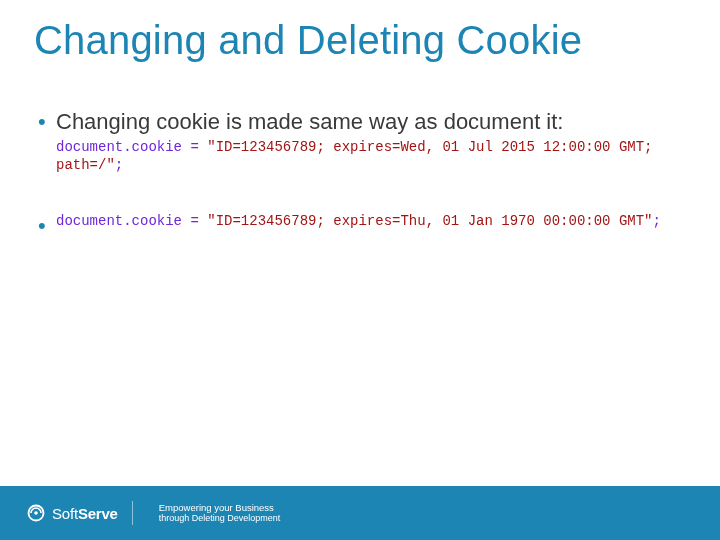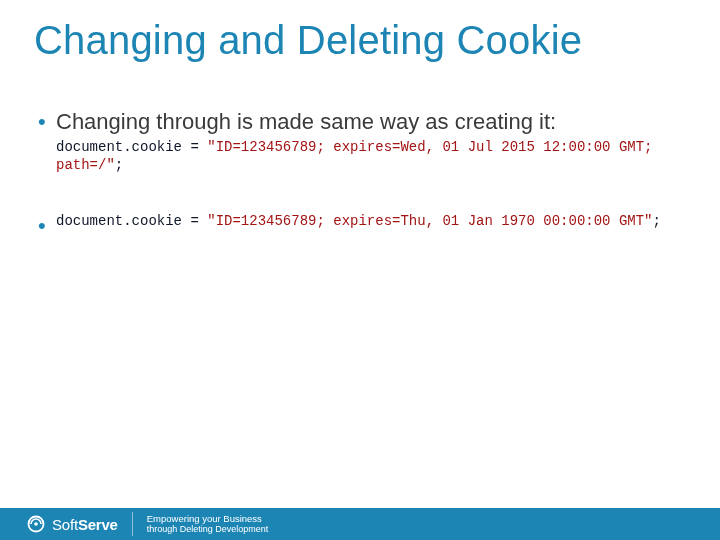--- a/index.html
+++ b/index.html
@@ -5,42 +5,42 @@
   * { margin: 0; padding: 0; box-sizing: border-box; }
   html, body { width: 720px; height: 540px; overflow: hidden; font-family: "Segoe UI Light", "Segoe UI", Arial, sans-serif; background: #fff; }
   .slide { position: relative; width: 720px; height: 540px; background: #ffffff; }
   .title { position: absolute; top: 18px; left: 34px; font-size: 40px; font-weight: 300; color: #1c85b4; letter-spacing: 0.2px; }
   .content { position: absolute; top: 108px; left: 36px; right: 36px; }
   .bullet { position: relative; padding-left: 20px; margin-bottom: 38px; }
   .bullet::before { content: "•"; position: absolute; left: 2px; top: 0; color: #1c85b4; font-size: 22px; line-height: 28px; }
   .bullet-text { font-size: 22px; font-weight: 300; color: #3a3a3a; line-height: 28px; }
   .inline-mono { font-family: Consolas, "Courier New", monospace; font-size: 20px; font-weight: 400; }
   .code { font-family: Consolas, "Courier New", monospace; font-size: 14px; line-height: 18px; margin-top: 2px; white-space: pre-wrap; }
-  .code .black { color: #0f172a; }
+  .code .black { color: #6d28d9; }
   .code .brown { color: #a31515; }
-  .footer { position: absolute; left: 0; right: 0; bottom: 0; height: 32px; background: #1c85b4; display: flex; align-items: center; padding-left: 26px; gap: 14px; }
+  .footer { position: absolute; left: 0; right: 0; bottom: 0; height: 54px; background: #1c85b4; display: flex; align-items: center; padding-left: 26px; gap: 14px; }
   .logo-wrap { display: flex; align-items: center; gap: 6px; }
   .swirl { width: 20px; height: 20px; }
   .logo-text { color: #fff; font-size: 15px; font-weight: 400; letter-spacing: -0.2px; }
   .logo-bold { font-weight: 600; }
   .divider { width: 1px; height: 24px; background: rgba(255,255,255,0.5); }
-  .tagline { color: #fff; font-size: 9px; line-height: 11px; font-weight: 300; }
+  .tagline { color: #fff; font-size: 9px; line-height: 11px; font-weight: 300; margin-left: 12px; }
   .tagline .strong { font-weight: 400; font-size: 9.5px; }
 </style>
 </head>
 <body>
 
 <div class="slide">
 
   <div class="title">Changing and Deleting Cookie</div>
 
   <div class="content">
 
     <div class="bullet">
-      <div class="bullet-text">Changing through is made same way as creating it:</div>
+      <div class="bullet-text">Changing cookie is made same way as document it:</div>
       <div class="code"><span class="black">document.cookie = </span><span class="brown">"ID=123456789; expires=Wed, 01 Jul 2015 12:00:00 GMT; path=/"</span><span class="black">;</span></div>
     </div>
 
     <div class="bullet">
       <div class="code"><span class="black">document.cookie = </span><span class="brown">"ID=123456789; expires=Thu, 01 Jan 1970 00:00:00 GMT"</span><span class="black">;</span></div>
     </div>
 
   </div>
 
   <div class="footer">

